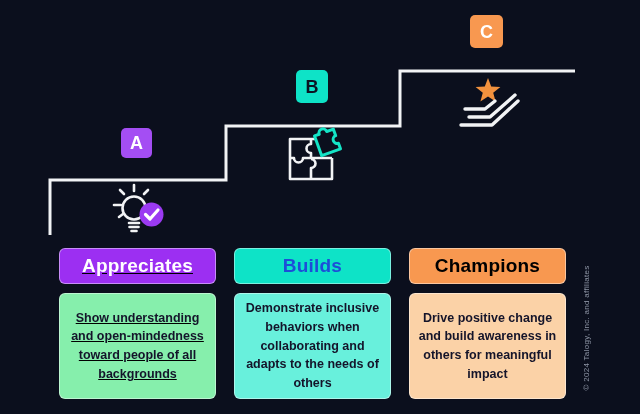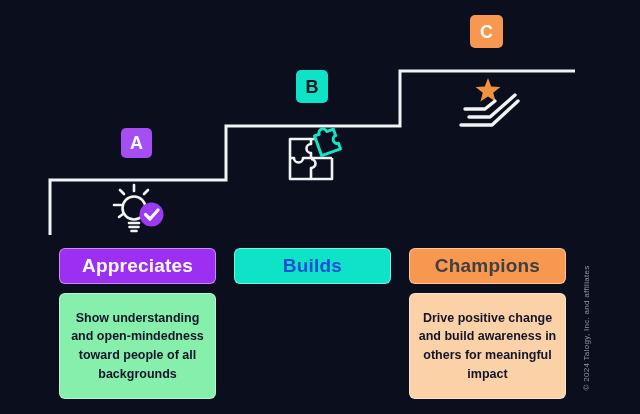--- a/index.html
+++ b/index.html
@@ -15,39 +15,39 @@
     font-weight:bold;font-size:18px;border-radius:5px;line-height:1;
   }
   .badge-a{left:121px;top:128px;width:31px;height:30px;background:#a44ef3;color:#ffffff;}
   .badge-b{left:296px;top:70px;width:32px;height:33px;background:#0ee3c7;color:#0c1322;}
   .badge-c{left:470px;top:15px;width:33px;height:33px;background:#f89850;color:#ffffff;}
   .icon{position:absolute;}
   .icon-bulb{left:108px;top:180px;}
   .icon-puzzle{left:283px;top:126px;}
   .icon-hand{left:452px;top:72px;}
   .col{position:absolute;top:248px;width:157px;}
-  .col-1{left:59px;}
+  .col-1{left:59px;text-decoration:underline;}
   .col-2{left:234px;}
   .col-3{left:409px;}
   .col-header{
     height:36px;border-radius:6px;display:flex;align-items:center;justify-content:center;
     font-weight:bold;font-size:19px;letter-spacing:.2px;box-sizing:border-box;
     border:1px solid rgba(255,255,255,.45);
   }
   .col-body{
     margin-top:9px;height:106px;border-radius:6px;box-sizing:border-box;
     display:flex;align-items:center;justify-content:center;text-align:center;
     font-weight:bold;font-size:12.5px;line-height:1.5;color:#14142a;
     padding:4px 8px;border:1px solid rgba(255,255,255,.45);
   }
   .h-purple{background:#9c2ff2;color:#ffffff;}
   .b-purple{background:#86efac;}
   .h-teal{background:#0ee3c7;color:#1d4ed8;}
   .b-teal{background:#68f0dc;}
-  .h-orange{background:#f89850;color:#404040;}
+  .h-orange{background:#f89850;color:#000000;}
   .b-orange{background:#fbd2a7;}
   .copyright{
     position:absolute;left:586px;top:328px;
     transform:translate(-50%,-50%) rotate(-90deg);
     white-space:nowrap;font-size:8px;letter-spacing:.3px;color:#8e95a5;
   }
 </style>
 </head>
 <body>
 
@@ -112,20 +112,23 @@
     </div>
     <div class="col-body b-purple">
       <span>Show understanding and open-mindedness toward people of all backgrounds</span>
     </div>
   </div>
 
   <div class="col col-2">
     <div class="col-header h-teal">
       <span>Builds</span>
     </div>
+    <div class="col-body b-teal">
+      <span>Demonstrate inclusive behaviors when collaborating and adapts to the needs of others</span>
+    </div>
   </div>
 
   <div class="col col-3">
     <div class="col-header h-orange">
       <span>Champions</span>
     </div>
     <div class="col-body b-orange">
       <span>Drive positive change and build awareness in others for meaningful impact</span>
     </div>
   </div>

